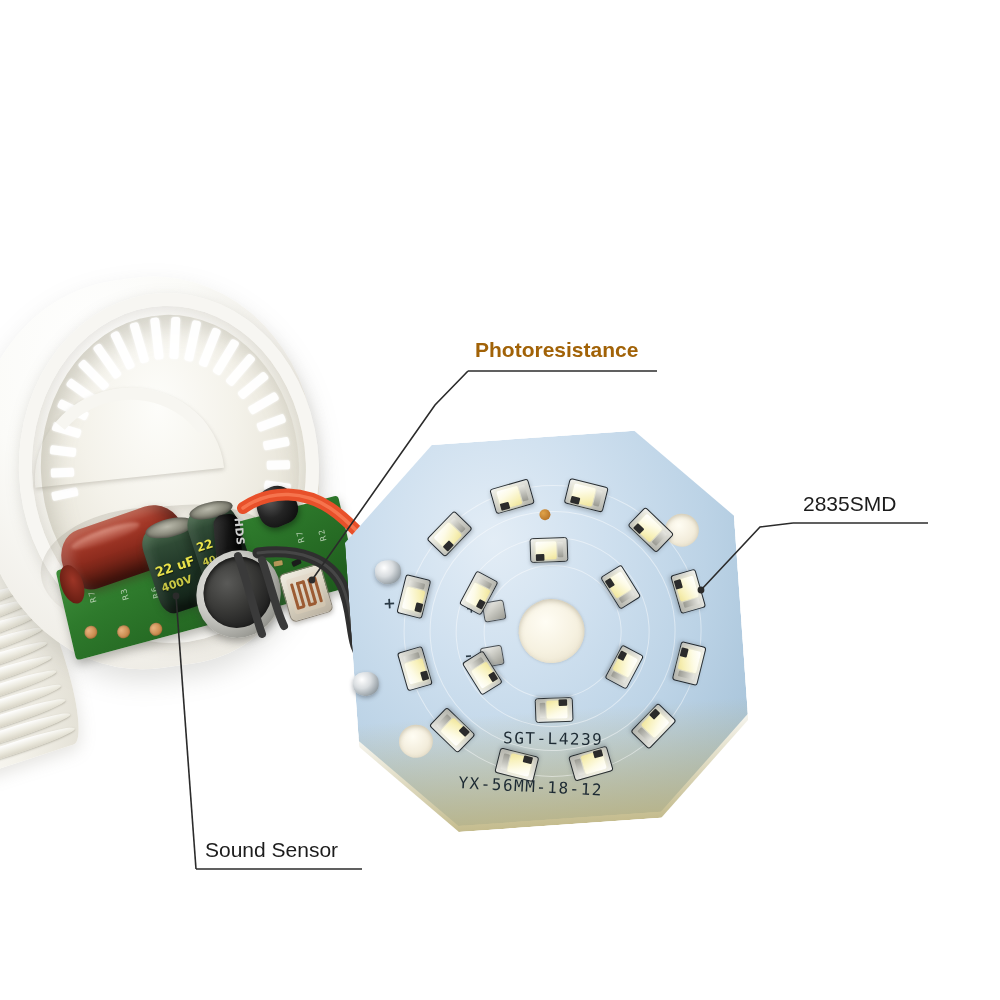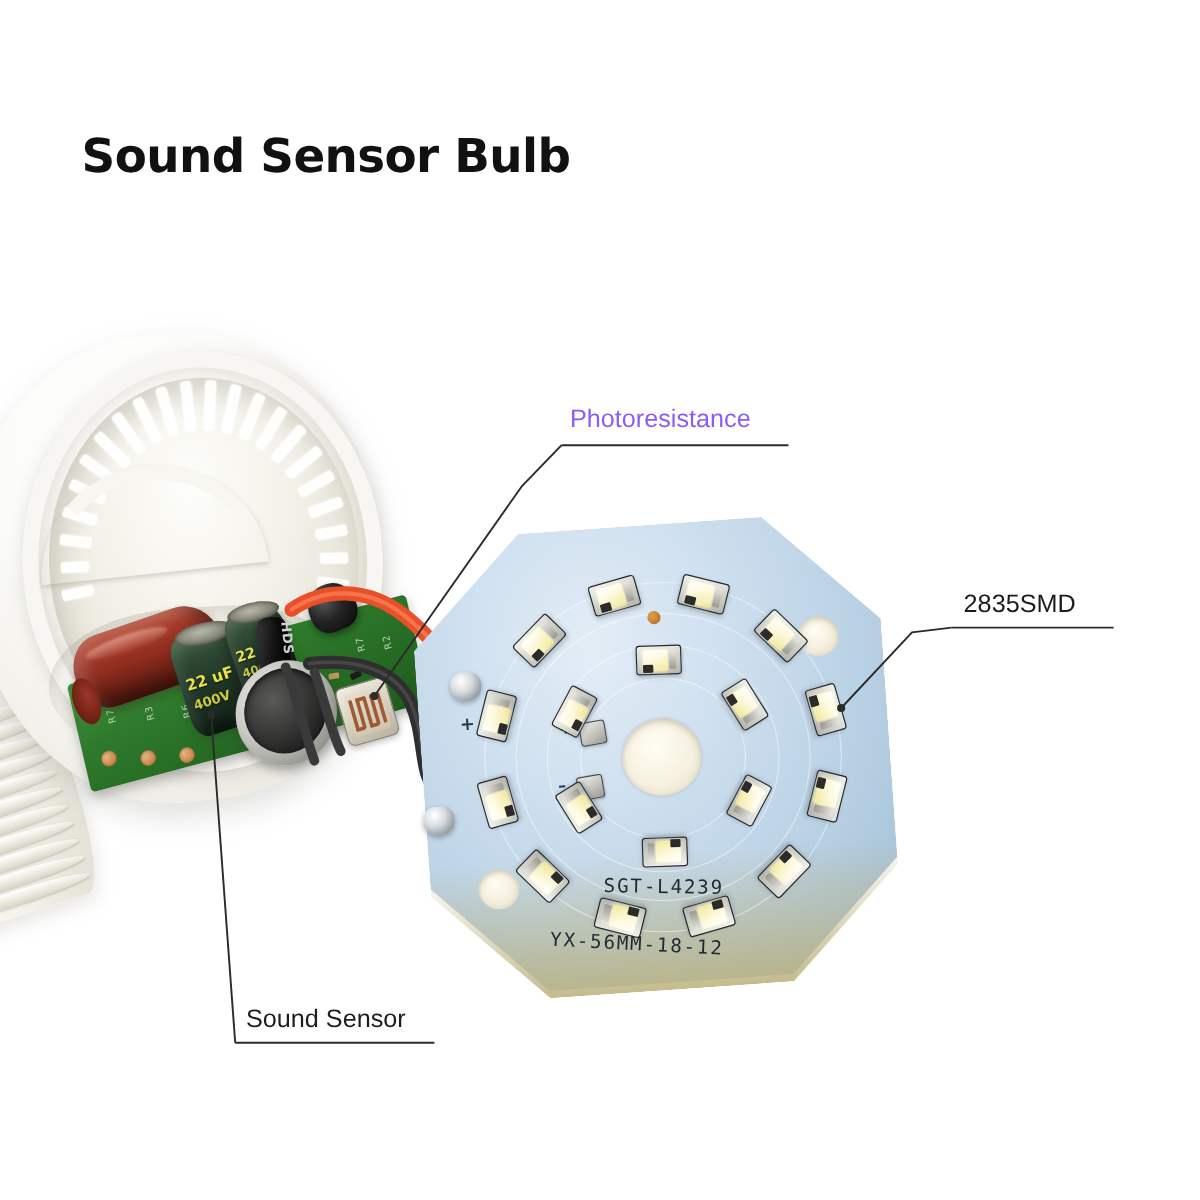--- a/index.html
+++ b/index.html
@@ -768,32 +768,31 @@
             <div class="elec"></div>
             <div class="elec2"></div>
           </div>
         </div>
 
       <div class="silk-text" style="left:144px; top:292px; font-size:16px; transform:rotate(5deg);">SGT-L4239</div>
       <div class="silk-text" style="left:96px; top:338px; font-size:16px; transform:rotate(7deg);">YX-56MM-18-12</div>
     </div>
   </div>
 
-  <div id="title">Sound Sensor Bulb</div>
 
   <div id="annotations">
     <svg id="annSvg" width="1000" height="1000" style="position:absolute;left:0;top:0;">
         <polyline points="468,371 435,405 312,580" fill="none" stroke="#2b2b2b" stroke-width="1.6"></polyline>
         <line x1="468" y1="371" x2="657" y2="371" stroke="#2b2b2b" stroke-width="1.6"></line>
         <circle cx="312" cy="580" r="3.4" fill="#2b2b2b"></circle>
         <polyline points="793,523 760,527 701,590" fill="none" stroke="#2b2b2b" stroke-width="1.6"></polyline>
         <line x1="793" y1="523" x2="928" y2="523" stroke="#2b2b2b" stroke-width="1.6"></line>
         <circle cx="701" cy="590" r="3.4" fill="#2b2b2b"></circle>
         <polyline points="196,869 176,596" fill="none" stroke="#2b2b2b" stroke-width="1.6"></polyline>
         <line x1="196" y1="869" x2="362" y2="869" stroke="#2b2b2b" stroke-width="1.6"></line>
         <circle cx="176" cy="596" r="3.4" fill="#2b2b2b"></circle>
       </svg>
-  <div class="ann-label" style="left: 475px; top: 338px; color: #8b5cf6;">Photoresistance</div>
+  <div class="ann-label" style="left: 475px; top: 338px; color: #a16207; font-weight: bold;">Photoresistance</div>
       <div class="ann-label" style="left: 803px; top: 492px; color: rgb(28, 28, 28);">2835SMD</div>
       <div class="ann-label" style="left: 205px; top: 838px; color: rgb(28, 28, 28);">Sound Sensor</div>
     </div>
 
 </div>
 
 </body></html>

